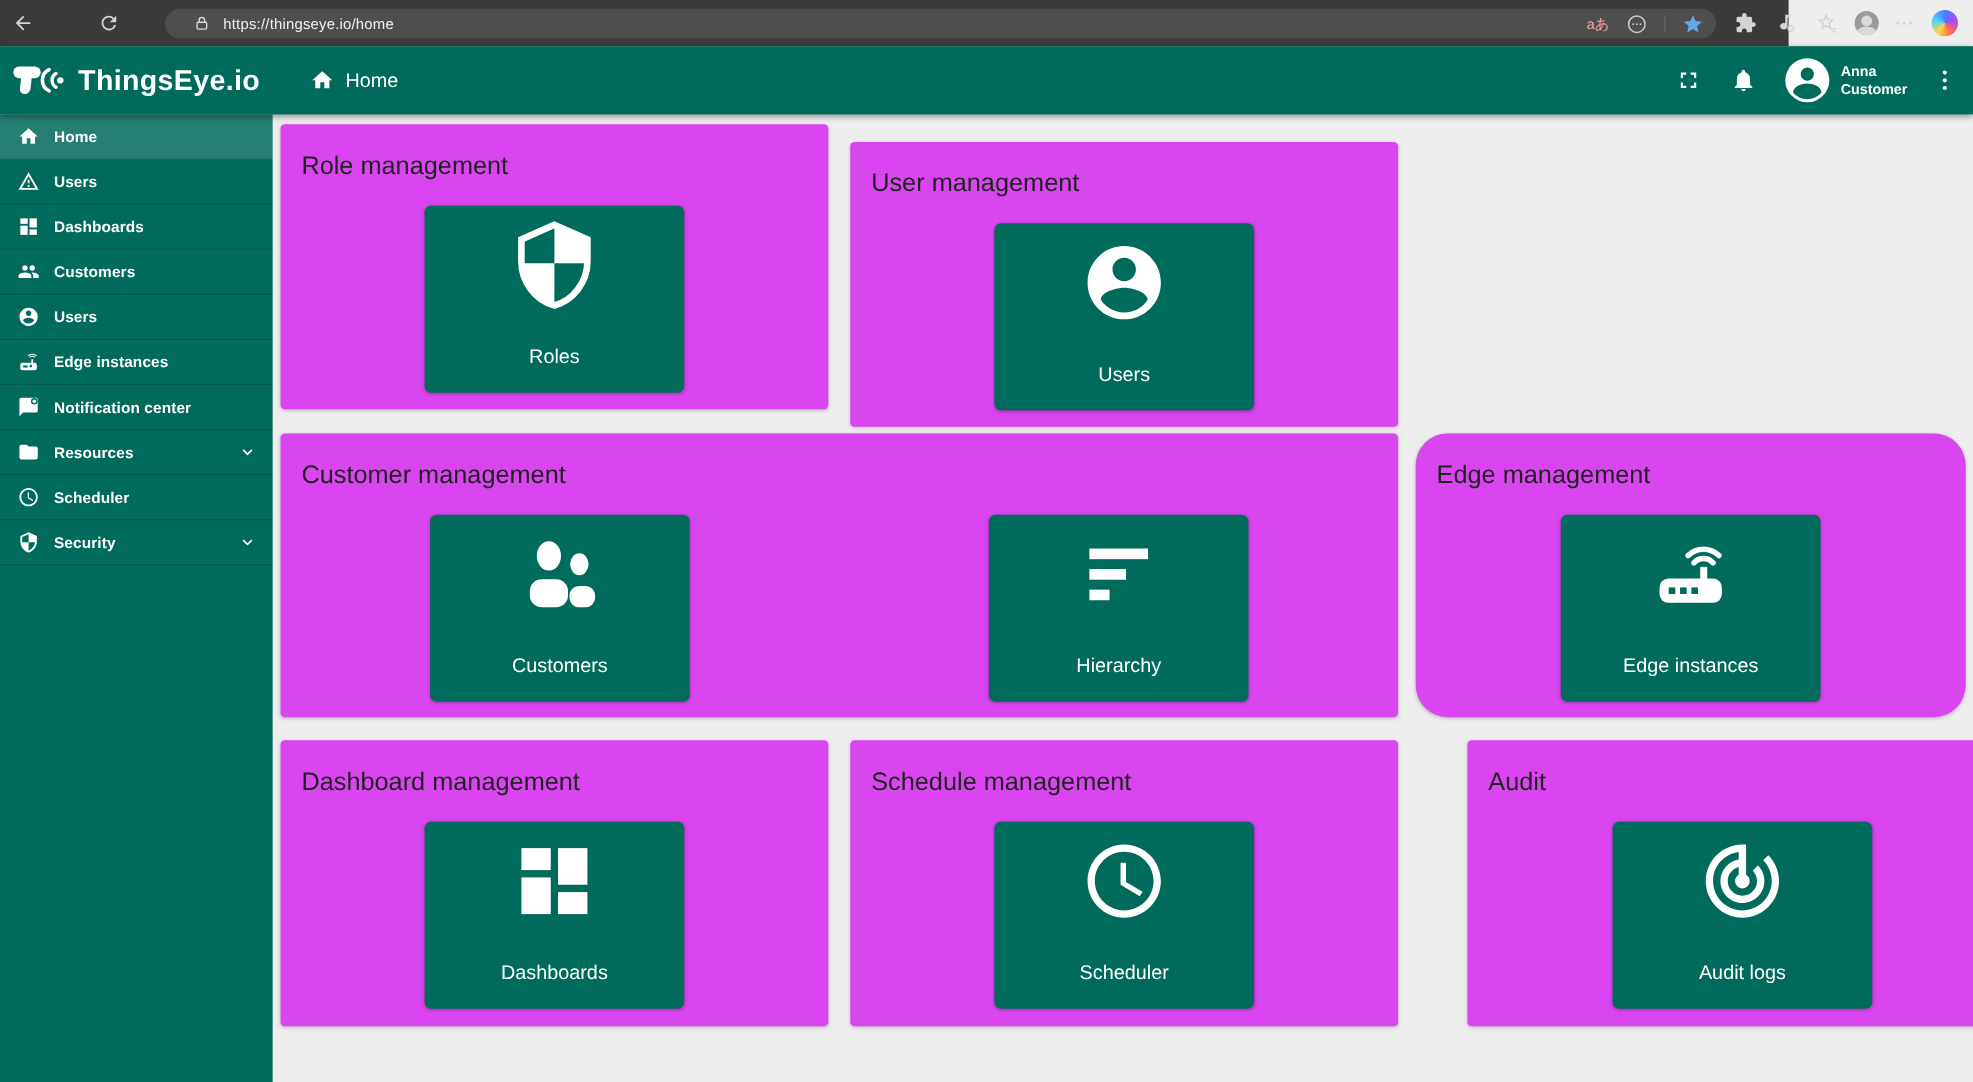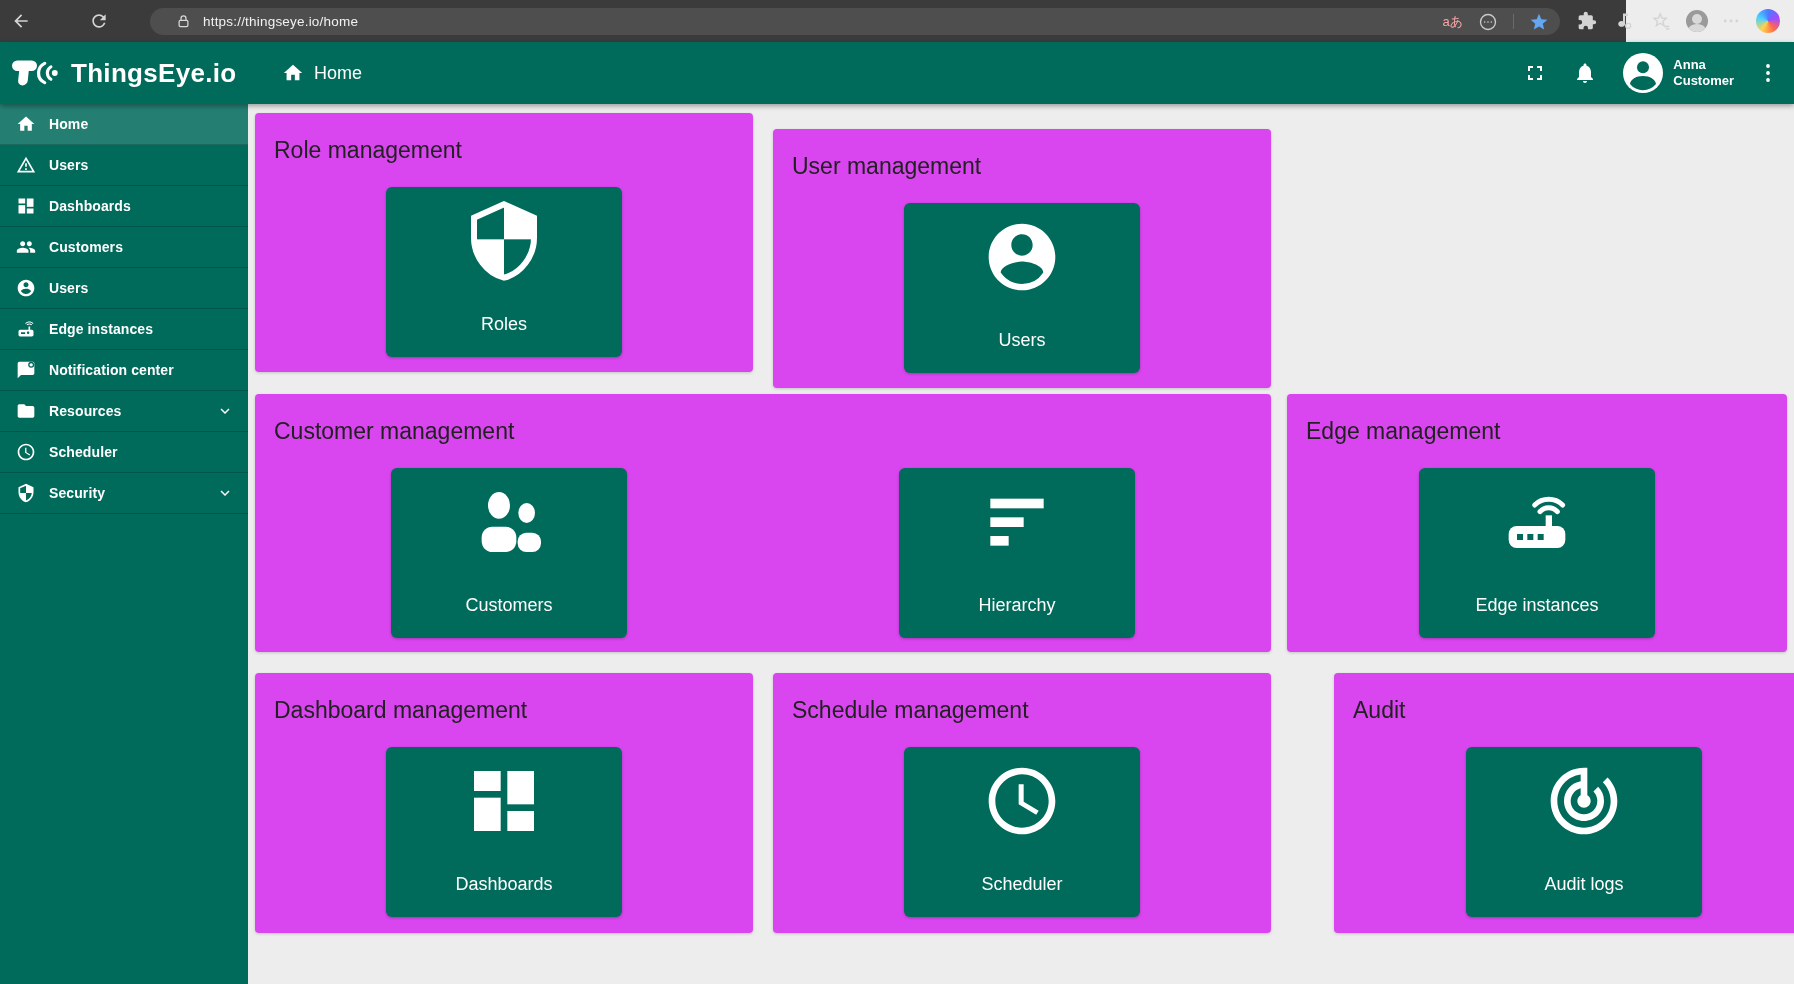--- a/index.html
+++ b/index.html
@@ -52,21 +52,21 @@
   .tile svg{width:80px;height:80px;color:#fff;margin-top:14px;}
   .tile-label{position:absolute;bottom:22px;width:100%;text-align:center;color:#fff;font-size:18px;}
   .tile-center{left:50%;transform:translateX(-50%);}
   .half{position:absolute;top:0;width:50%;height:100%;}
   .half .tile{left:50%;transform:translateX(-50%);}
 
   
   #card-role{left:7px;top:9px;width:498px;height:259px;}
   #card-user{left:525px;top:9px;width:498px;height:259px;margin-top:16px;}
   #card-customer{left:7px;top:290px;width:1016px;height:258px;}
-  #card-edge{left:1039px;top:290px;width:500px;height:258px;}
+  #card-edge{left:1039px;top:290px;width:500px;height:258px;border-radius:29px;}
   #card-dashboard{left:7px;top:569px;width:498px;height:260px;}
   #card-schedule{left:525px;top:569px;width:498px;height:260px;}
   #card-audit{left:1086px;top:569px;width:500px;height:260px;}
 </style>
 </head>
 <body>
 
 <div id="screen">
 
   <div class="browser-bar">

